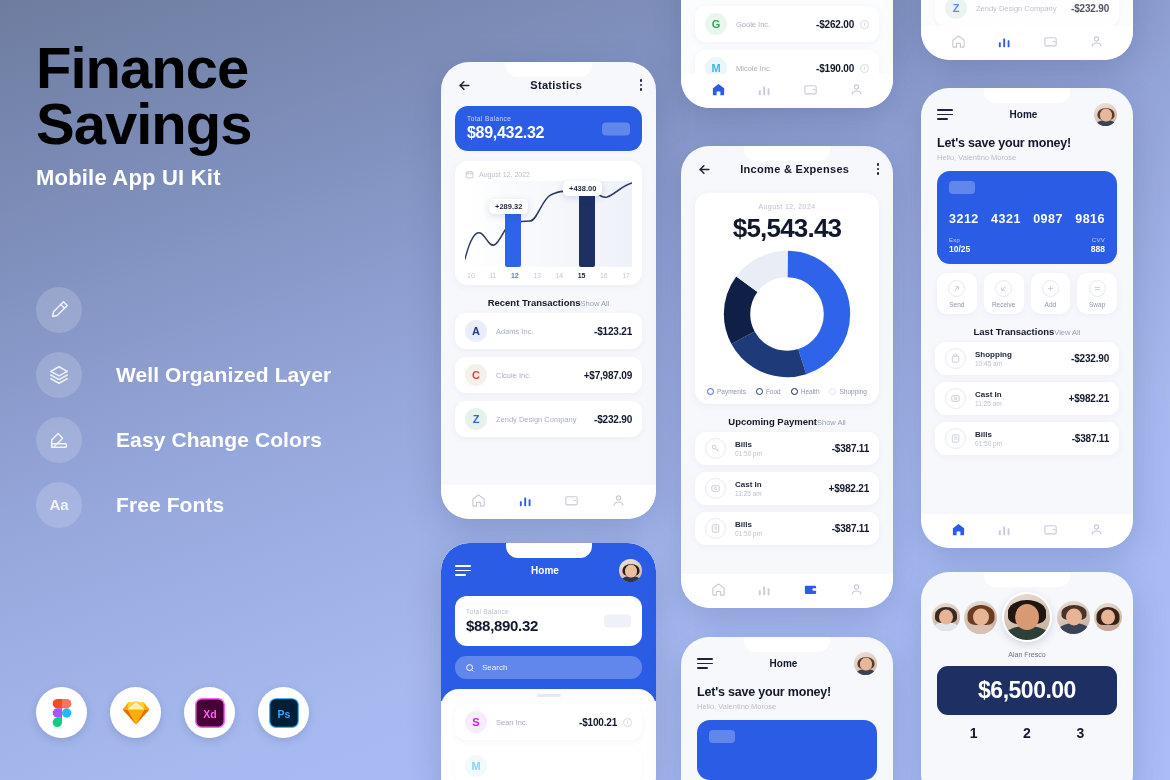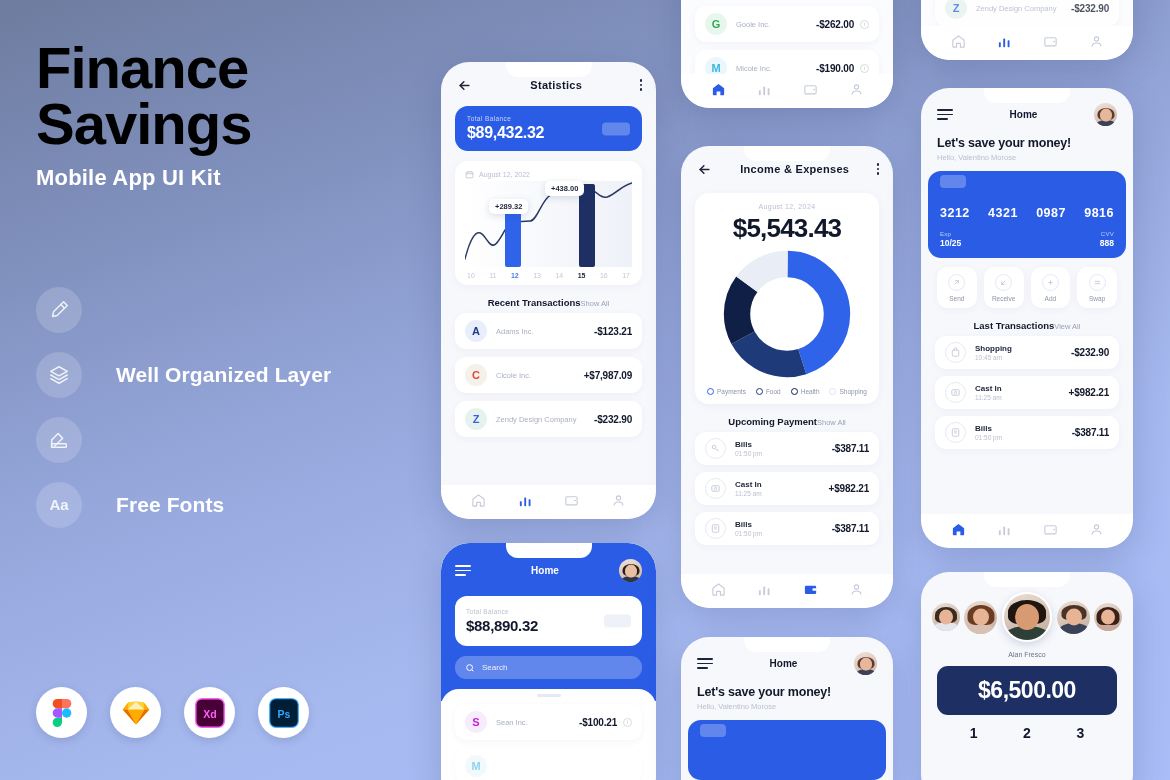--- a/index.html
+++ b/index.html
@@ -133,21 +133,21 @@
                   width:12px; height:13px; border-radius:50% 50% 45% 45%; background:#e6b79b; }
   .avatar .hair { position:absolute; left:50%; top:20%; transform:translateX(-50%);
                   width:17px; height:12px; border-radius:50% 50% 35% 35%; background:#5c3a2c; }
   .avatar .body { position:absolute; left:50%; bottom:-2px; transform:translateX(-50%);
                   width:19px; height:8px; border-radius:50% 50% 0 0; background:#3a4258; }
 
   .greet { padding:10px 16px 0; }
   .greet-main { font-size:12.5px; font-weight:bold; color:#12182b; letter-spacing:-0.2px; }
   .greet-sub { font-size:7.5px; color:#b9bfcf; margin-top:3px; }
 
-  .credit { margin:9px 7px 0; background:#2a5ce6; border-radius:13px; padding:4px 12px 10px; }
+  .credit { margin:9px 16px 0; background:#2a5ce6; border-radius:13px; padding:10px 12px 10px; }
   .credit-chip { width:26px; height:13px; background:rgba(255,255,255,0.26); border-radius:4px; }
   .credit-nums { display:flex; justify-content:space-between; margin-top:18px; }
   .credit-nums span { color:#fff; font-size:12.5px; font-weight:bold; letter-spacing:0.5px; }
   .credit-foot { display:flex; justify-content:space-between; align-items:flex-end; margin-top:11px; }
   .cf-label { color:rgba(255,255,255,0.68); font-size:6px; letter-spacing:0.3px; }
   .cf-val { color:#fff; font-size:8.5px; font-weight:bold; margin-top:1px; }
 
   .actions { display:flex; gap:7px; margin:9px 16px 0; }
   .act { flex:1; background:#fff; border-radius:10px; padding:7px 0 6px;
          display:flex; flex-direction:column; align-items:center; gap:4px;
@@ -221,20 +221,21 @@
   </div>
 
   <div class="feat">
     <div class="feat-icon">
       <svg viewBox="0 0 24 24" fill="none" stroke="#fff" stroke-width="1.6" stroke-linecap="round" stroke-linejoin="round" opacity="0.85">
         <path d="M4 20 L4 12 L11 5 L16 10 L8 18"></path>
           <rect x="4" y="16" width="16" height="4" rx="1"></rect>
         <path d="M7 18.5 h0.01"></path>
       </svg>
     </div>
+    <div class="feat-label">Easy Change Colors</div>
   </div>
 
   <div class="feat">
     <div class="feat-icon">
       <span class="aa">Aa</span>
     </div>
     <div class="feat-label">Free Fonts</div>
   </div>
 </div>
 
@@ -314,21 +315,21 @@
           </linearGradient>
         </defs>
         <rect x="0" y="0" width="195" height="86" fill="url(#gfade)"></rect>
         <path d="M0 78 C6 58, 12 50, 18 52 C24 54, 28 66, 34 64 C42 61, 46 44, 56 42 C66 40, 70 40, 76 40
                  C84 40, 90 18, 100 14 C112 9, 118 10, 126 12 C134 14, 138 6, 146 8
                  C154 10, 158 18, 166 16 C176 13, 184 4, 195 2" fill="none" stroke="#2b3a63" stroke-width="1.6" stroke-linecap="round"></path>
       </svg>
       <div class="bar b1"></div>
       <div class="bar b2"></div>
       <div class="tag" style="left:24px; top:18px;">+289.32</div>
-      <div class="tag" style="left:80px; top:0px;">+438.00</div>
+      <div class="tag" style="left:98px; top:0px;">+438.00</div>
     </div>
 
     <div class="axis">
       <span>10</span>
       <span>11</span>
       <span class="hl-blue">12</span>
       <span>13</span>
       <span>14</span>
       <span class="hl-dark">15</span>
       <span>16</span>

